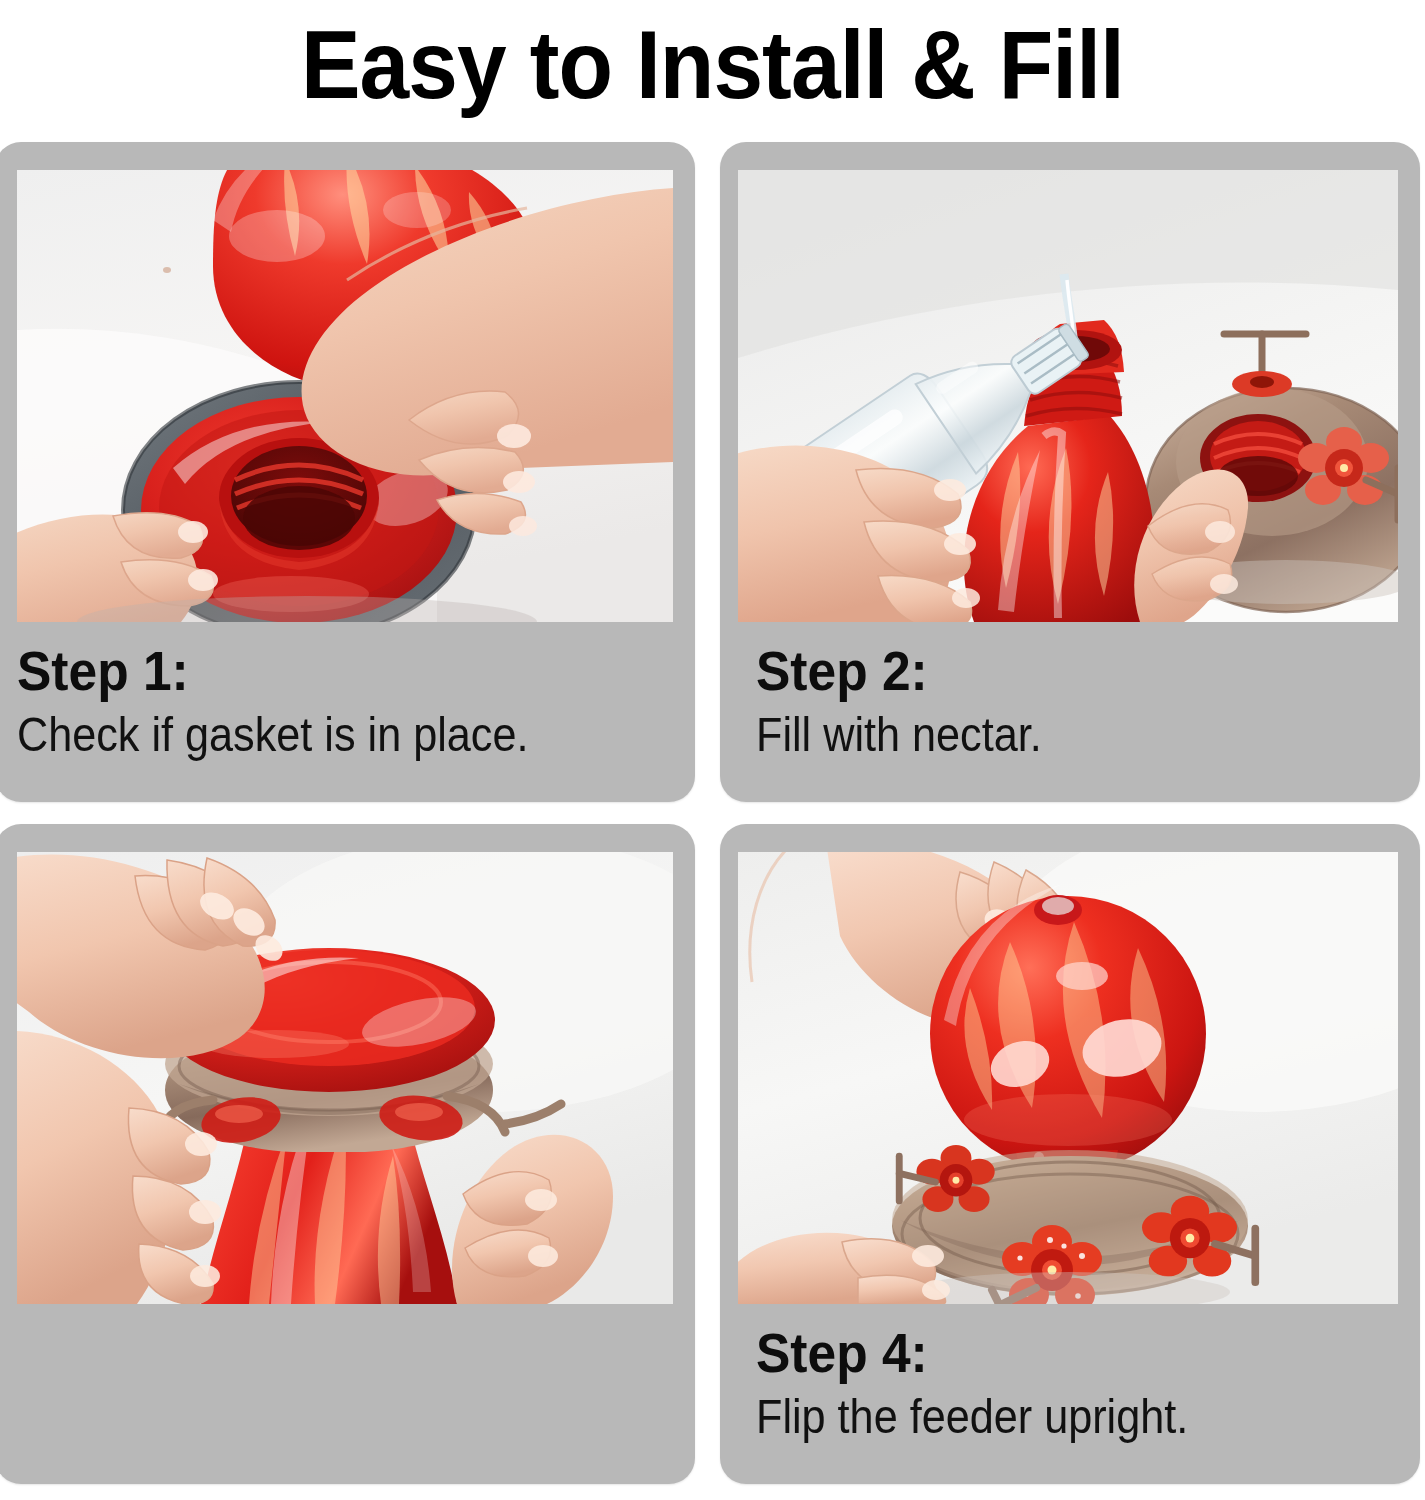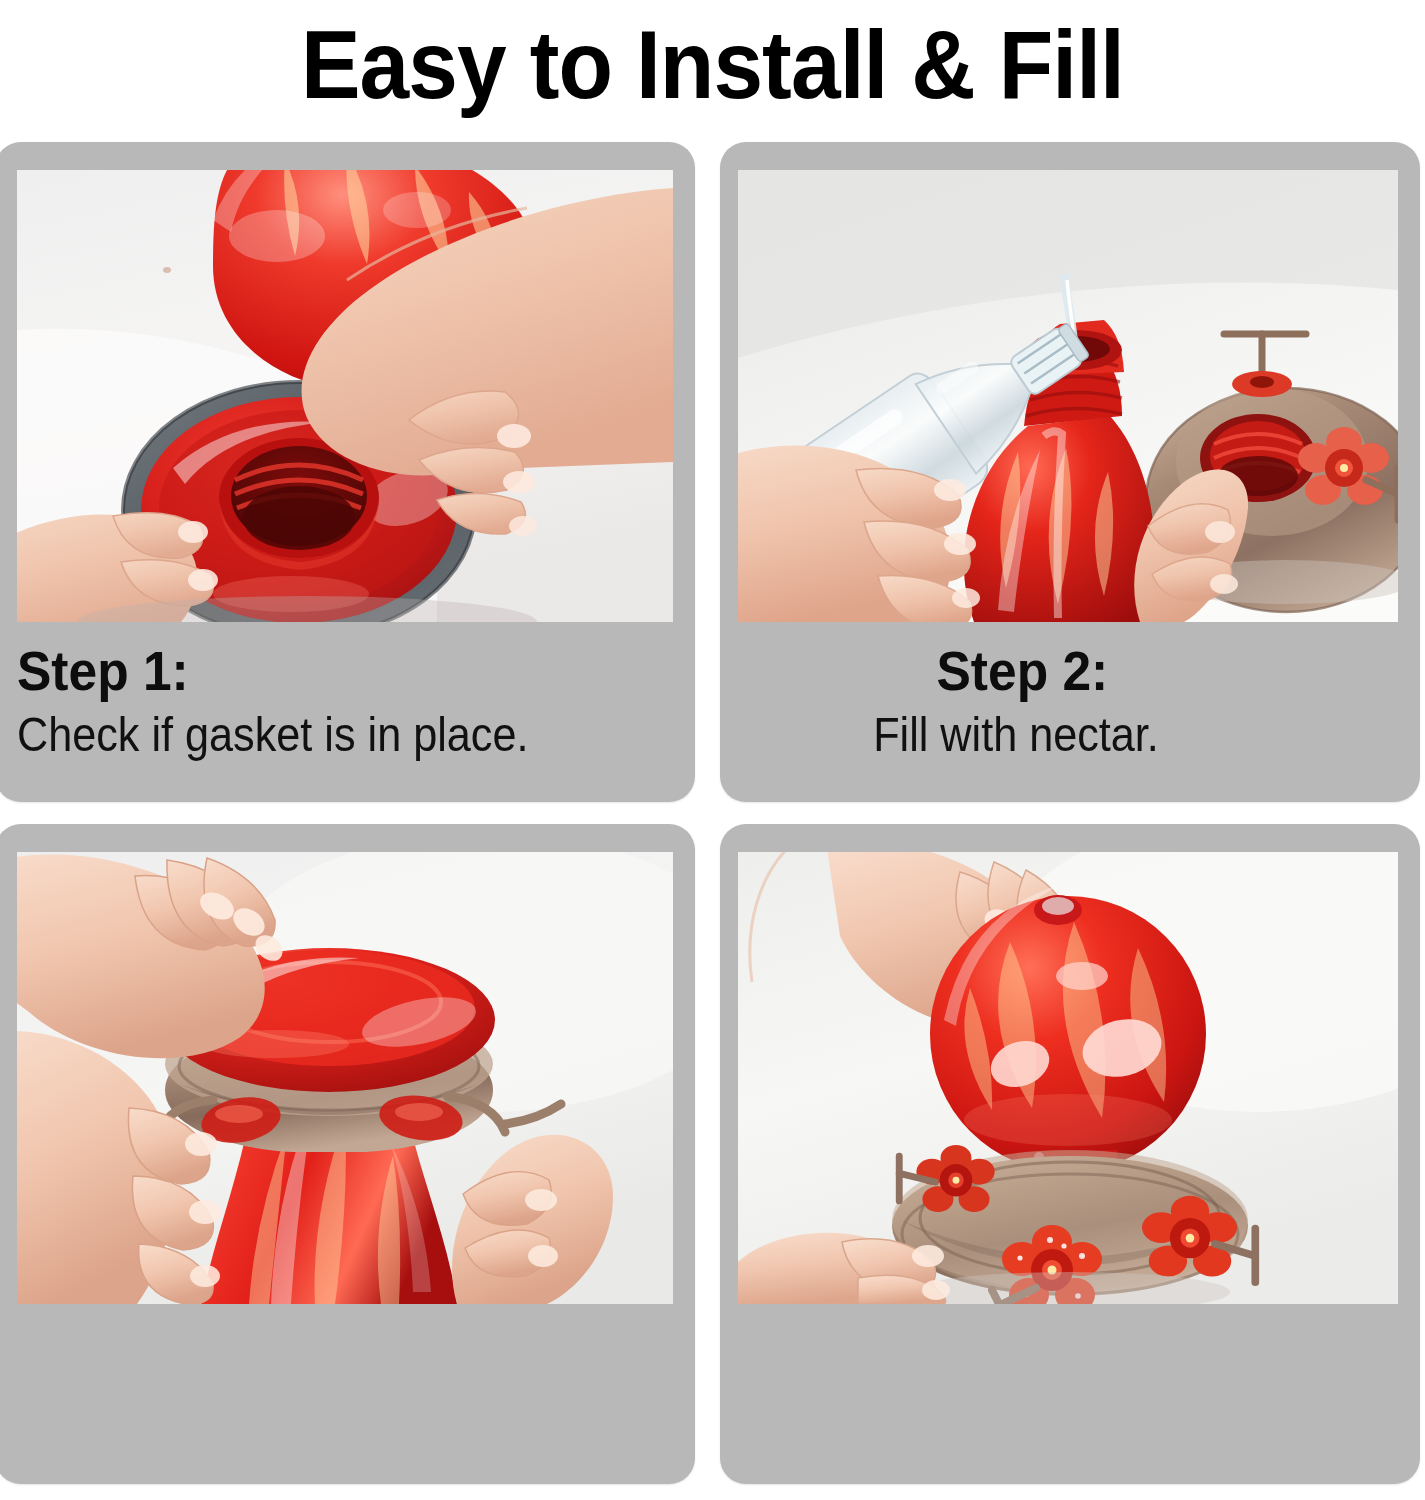--- a/index.html
+++ b/index.html
@@ -67,21 +67,21 @@
     background: #f2f2f2;
   }
   .step-card.right .photo-frame { left: 18px; width: 660px; }
 
   .step-text {
     position: absolute;
     left: 22px;
     bottom: 40px;
     width: 640px;
   }
-  .step-card.right .step-text { left: 8px; text-align: center; }
+  .step-card.right .step-text { left: 36px; }
 
   .step-heading {
     font-family: "Liberation Sans Narrow", "Liberation Sans", sans-serif;
     font-weight: 700;
     font-size: 56px;
     line-height: 1.04;
     color: #0d0d0d;
     transform: scaleX(0.92);
     transform-origin: left center;
     white-space: nowrap;
@@ -669,15 +669,19 @@
           <g fill="url(#s4skin)" stroke="#daa78d" stroke-width="1.5">
             <path d="M104 390 q 60 -12 92 22 q 8 26 -26 30 q -58 -6 -66 -52 Z"></path>
             <path d="M120 426 q 58 -10 86 18 q 4 8 -2 8 l -84 0 Z"></path>
           </g>
           <ellipse cx="190" cy="404" rx="16" ry="11" fill="#fdeade" opacity="0.9"></ellipse>
           <ellipse cx="198" cy="438" rx="14" ry="10" fill="#fdeade" opacity="0.88"></ellipse>
         </g>
       </svg>
     </div>
 
+    <div class="step-text">
+      <div class="step-heading">Step 4:</div>
+      <div class="step-desc">Flip the feeder upright.</div>
+    </div>
   </div>
 
 </div>
 
 </body></html>

